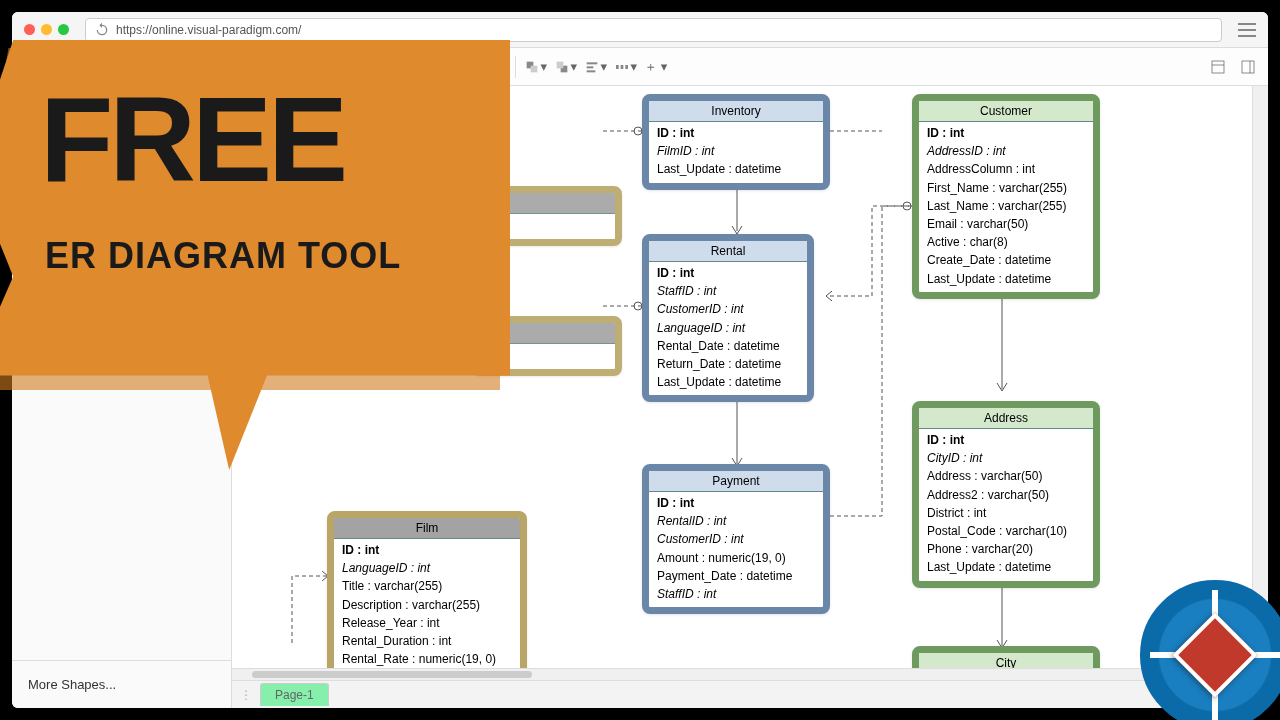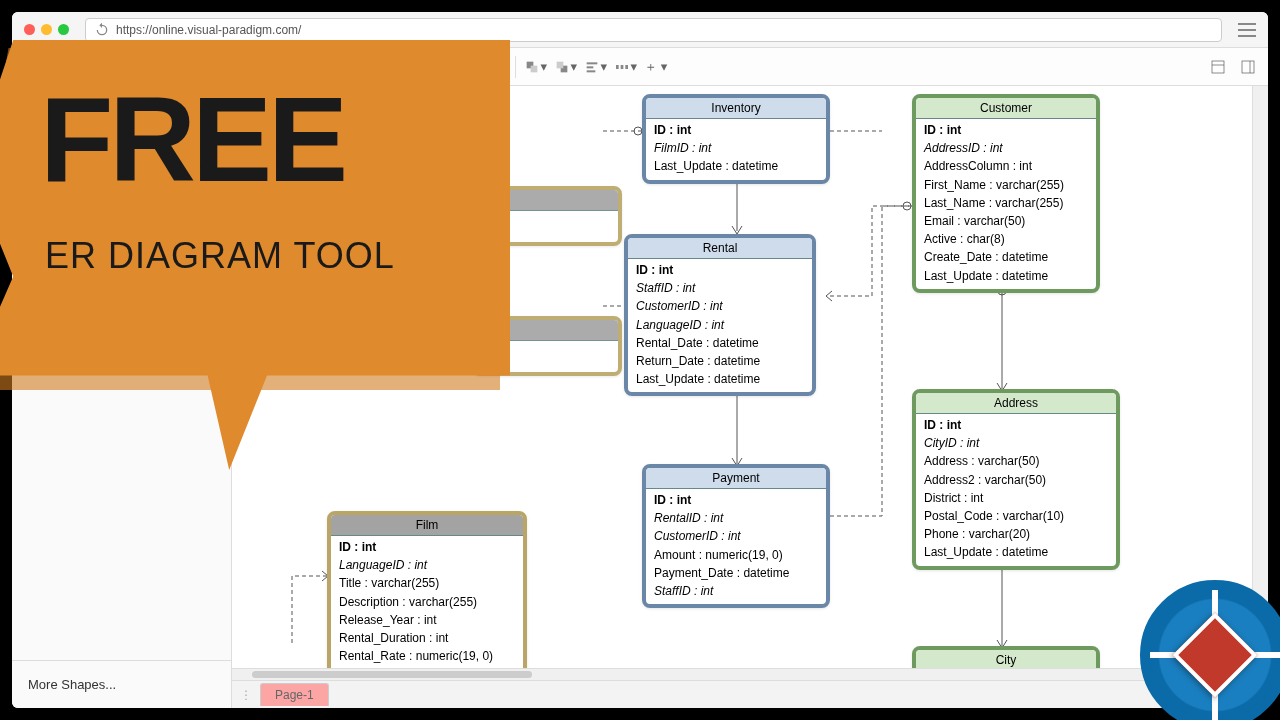--- a/index.html
+++ b/index.html
@@ -29,46 +29,46 @@
   .shape-item { padding: 4px 8px; display: flex; align-items: center; gap: 6px; }
   .shape-swatch { width: 20px; height: 14px; border: 1px solid #888; border-radius: 2px; }
   .sw-yellow { background: #fff3cf; border-top: 4px solid #e6cf8d; height: 18px; }
   .sw-green { background: #d7f2cd; border-top: 4px solid #9cc78b; height: 18px; }
   .more-shapes { margin-top: auto; padding: 16px; border-top: 1px solid #ddd; color: #333; }
   
   .canvas-wrap { flex: 1; display: flex; flex-direction: column; min-width: 0; }
   .canvas { flex: 1; background: #fff; position: relative; overflow: hidden; }
   .right-scroll { width: 16px; background: #f0f0f0; border-left: 1px solid #ddd; }
   .page-tabs { height: 28px; background: #f3f3f3; border-top: 1px solid #ddd; display: flex; align-items: center; padding-left: 8px; font-size: 12px; color: #666; gap: 8px; }
-  .page-tab { padding: 4px 14px; background: #fca5a5; border: 1px solid #ccc; border-bottom: none; border-radius: 3px 3px 0 0; text-align: center; }
+  .page-tab { padding: 4px 14px; background: #86efac; border: 1px solid #ccc; border-bottom: none; border-radius: 3px 3px 0 0; text-align: center; }
   .hscroll { height: 12px; background: #f0f0f0; border-top: 1px solid #ddd; position: relative; }
   .hscroll .thumb { position: absolute; left: 20px; width: 280px; top: 2px; bottom: 2px; background: #ccc; border-radius: 4px; }
   
-  .entity { position: absolute; border: 4px solid #000000; border-radius: 8px; font-size: 12px; overflow: hidden; background: #fff; box-shadow: 0 1px 3px rgba(0,0,0,0.1); }
+  .entity { position: absolute; border: 7px solid #000000; border-radius: 8px; font-size: 12px; overflow: hidden; background: #fff; box-shadow: 0 1px 3px rgba(0,0,0,0.1); }
   .entity .title { text-align: center; font-weight: normal; padding: 3px 0; border-bottom: 1px solid #688; }
   .entity .fields { padding: 2px 8px 4px; }
   .entity .fields div { white-space: nowrap; padding: 1px 0; line-height: 1.35; }
   .entity .pk { font-weight: bold; }
   .entity .fk { font-style: italic; }
   .e-blue .title { background: #cfdcec; }
   .e-blue { border-color: #6a87a8; }
   .e-green .title { background: #d4e8cc; }
   .e-green { border-color: #6f9a5f; }
   .e-yellow .title { background: #a3a3a3; }
   .e-yellow { border-color: #b9a666; }
   
   .connectors { position: absolute; inset: 0; pointer-events: none; }
   .connectors line, .connectors path, .connectors circle { stroke: #555; stroke-width: 1; fill: none; }
   .connectors .dashed { stroke-dasharray: 4 3; }
   
   .banner { position: absolute; top: 40px; left: -30px; width: 540px; height: 430px; pointer-events: none; }
   .banner .shape1 { position: absolute; inset: 0; background: #e08a2e; clip-path: polygon(8% 0, 100% 0, 100% 78%, 55% 78%, 48% 100%, 44% 78%, 0 78%, 8% 55%, 0 30%); }
   .banner .shape2 { position: absolute; top: 8px; left: 18px; right: 10px; bottom: 80px; background: #d27b1f; clip-path: polygon(4% 0, 100% 0, 100% 100%, 0 100%, 6% 60%, 0 35%); opacity: 0.6; }
   .banner .big { position: absolute; top: 30px; left: 70px; font-size: 120px; font-weight: 800; letter-spacing: -4px; color: #1a1a1a; font-family: Arial Black, Arial, sans-serif; }
-  .banner .sub { position: absolute; top: 195px; left: 75px; font-size: 36px; color: #1a1a1a; letter-spacing: 1px; font-weight: 400; }
+  .banner .sub { position: absolute; top: 195px; left: 75px; font-size: 36px; color: #1a1a1a; letter-spacing: 1px; font-weight: 700; }
   
   .corner-logo { position: absolute; right: -10px; bottom: -10px; width: 150px; height: 150px; }
   .corner-logo .globe { position: absolute; inset: 0; border-radius: 50%; border: 10px solid #0b6aa8; background: radial-gradient(circle,#1a7fc0 60%,#0b6aa8 62%); }
   .corner-logo .globe::before, .corner-logo .globe::after { content:""; position:absolute; border: 3px solid #fff; }
   .corner-logo .globe::before { left:50%; top:0; bottom:0; width:0; transform: translateX(-50%); }
   .corner-logo .globe::after { top:50%; left:0; right:0; height:0; transform: translateY(-50%); }
   .corner-logo .diamond { position: absolute; left: 50%; top: 50%; width: 60px; height: 60px; background: #c0392b; border: 4px solid #fff; transform: translate(-50%,-50%) rotate(45deg); box-shadow: 0 2px 6px rgba(0,0,0,0.4); }
   svg.icon { width: 16px; height: 16px; }
 </style>
 </head>
@@ -269,33 +269,33 @@
               <div class="fk">AddressID : int</div>
               <div class="">AddressColumn : int</div>
               <div class="">First_Name : varchar(255)</div>
               <div class="">Last_Name : varchar(255)</div>
               <div class="">Email : varchar(50)</div>
               <div class="">Active : char(8)</div>
               <div class="">Create_Date : datetime</div>
               <div class="">Last_Update : datetime</div>
             </div>
         </div>
-        <div class="entity e-blue" style="left:392px; top:148px; width:192px">
+        <div class="entity e-blue" style="left:410px; top:148px; width:172px">
           <div class="title">Rental</div>
           <div class="fields">
               <div class="pk">ID : int</div>
               <div class="fk">StaffID : int</div>
               <div class="fk">CustomerID : int</div>
               <div class="fk">LanguageID : int</div>
               <div class="">Rental_Date : datetime</div>
               <div class="">Return_Date : datetime</div>
               <div class="">Last_Update : datetime</div>
             </div>
         </div>
-        <div class="entity e-green" style="left:680px; top:303px; width:208px">
+        <div class="entity e-green" style="left:680px; top:315px; width:188px">
           <div class="title">Address</div>
           <div class="fields">
               <div class="pk">ID : int</div>
               <div class="fk">CityID : int</div>
               <div class="">Address : varchar(50)</div>
               <div class="">Address2 : varchar(50)</div>
               <div class="">District : int</div>
               <div class="">Postal_Code : varchar(10)</div>
               <div class="">Phone : varchar(20)</div>
               <div class="">Last_Update : datetime</div>

